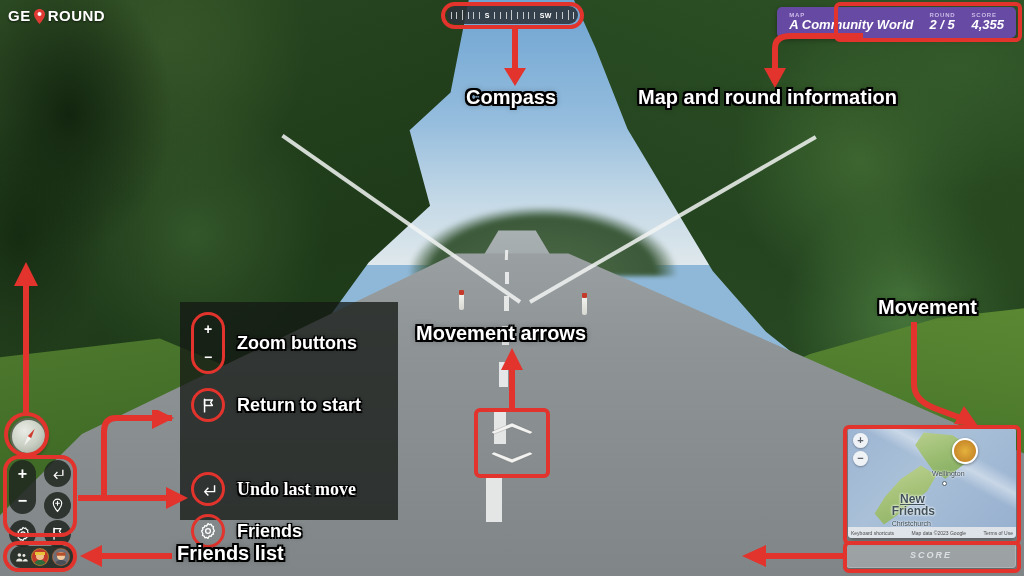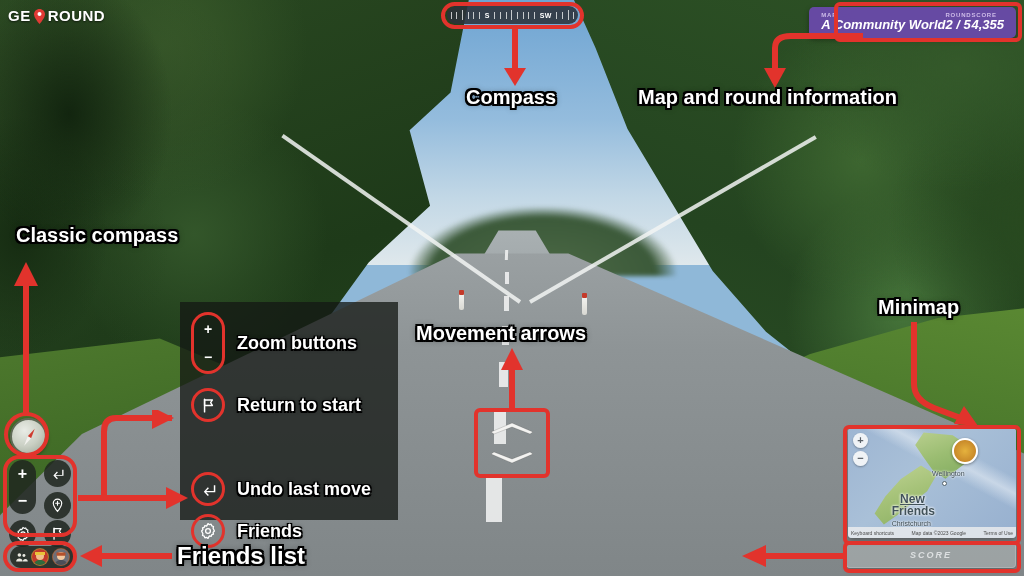--- a/index.html
+++ b/index.html
@@ -60,21 +60,21 @@
   
   .compassbar{position:absolute;left:447px;top:6px;width:131px;height:18px;
       background:rgba(44,50,58,.88);border-radius:9px;overflow:hidden;
       display:flex;align-items:center;justify-content:center;}
   .ticks{position:relative;width:124px;height:12px;display:flex;align-items:center;justify-content:space-between;}
   .tick{width:1px;height:7px;background:rgba(255,255,255,.72);}
   .tick.tall{height:10px;}
   .cdir{font-size:7px;font-weight:bold;color:#fff;letter-spacing:.3px;}
 
   
-  .status{position:absolute;right:8px;top:7px;display:flex;align-items:flex-end;
+  .status{position:absolute;right:8px;top:7px;display:flex;align-items:flex-end;gap:16px;
       background:rgba(106,73,173,.93);border-radius:5px;padding:5px 12px 6px 12px;
       box-shadow:0 2px 5px rgba(0,0,0,.35);}
   .status .col{display:flex;flex-direction:column;line-height:1.05;}
   .status .lbl{font-size:6px;font-weight:bold;letter-spacing:.8px;color:#cdbbe8;text-transform:uppercase;}
   .status .val{font-size:13px;font-weight:bold;font-style:italic;color:#fff;white-space:nowrap;}
 
   
   .classiccompass{position:absolute;left:10px;top:418px;width:33px;height:33px;border-radius:50%;
       background:radial-gradient(circle at 38% 32%,#e9ece6 0%,#c9cfc3 52%,#9aa394 100%);
       border:2px solid #5e6a56;box-shadow:0 2px 4px rgba(0,0,0,.45);}
@@ -361,21 +361,21 @@
       <span class="ltxt" style="margin-left:12px;">Return to start</span>
     </div>
 
 
     <div class="lrow" style="left:11px;top:170px;">
       <div class="lring">
         <svg width="17" height="17" viewBox="0 0 16 16">
             <path d="M13 10.5H5.8l2.6 2.6-1 1L3.6 10l3.8-4.1 1 1L5.8 9.5H13V4h1.4v6.5z" fill="#fff"></path>
           </svg>
       </div>
-      <span class="ltxt" style="margin-left:12px;">Undo last move</span>
+      <span class="ltxt" style="margin-left:12px;font-family:Liberation Serif, serif;">Undo last move</span>
     </div>
 
     <div class="lrow" style="left:11px;top:212px;">
       <div class="lring">
         <svg width="18" height="18" viewBox="0 0 18 18">
             <path d="M9 1.6l1.4 1.1 1.7-.5.7 1.7 1.7.6-.4 1.7L15.4 9l-1.3 1.4.4 1.7-1.7.6-.7 1.7-1.7-.5L9 16.4l-1.4-1.1-1.7.5-.7-1.7-1.7-.6.4-1.7L2.6 9l1.3-1.4-.4-1.7 1.7-.6.7-1.7 1.7.5z" fill="none" stroke="#fff" stroke-width="1.3" stroke-linejoin="round"></path>
             <circle cx="9" cy="9" r="2.4" fill="none" stroke="#fff" stroke-width="1.3"></circle>
           </svg>
       </div>
       <span class="ltxt" style="margin-left:12px;">Friends</span>
@@ -423,18 +423,17 @@
     <path d="M14 0 L14 62 Q14 78 34 86 L66 98" stroke="#e2332c" stroke-width="6" fill="none"></path>
     <path d="M78 104 L54 102 L64 84 Z" fill="#e2332c"></path>
   </svg>
   <svg class="arrow" style="left:740px;top:543px;" width="106" height="26">
     <path d="M104 13 L18 13" stroke="#e2332c" stroke-width="6" fill="none"></path>
     <path d="M2 13 L26 2 L26 24 Z" fill="#e2332c"></path>
   </svg>
 
   <div class="anno" style="left:466px;top:86px;font-size:20px;">Compass</div>
   <div class="anno" style="left:638px;top:86px;font-size:20px;">Map and round information</div>
-  <div class="anno" style="left:16px;top:224px;font-size:20px;">Classic compass</div>
   <div class="anno" style="left:416px;top:322px;font-size:20px;">Movement arrows</div>
-  <div class="anno" style="left:878px;top:296px;font-size:20px;">Minimap</div>
-  <div class="anno" style="left:177px;top:542px;font-size:24px;">Friends list</div>
+  <div class="anno" style="left:878px;top:296px;font-size:20px;">Movement</div>
+  <div class="anno" style="left:177px;top:542px;font-size:20px;">Friends list</div>
 
 </div>
 
 </body></html>

